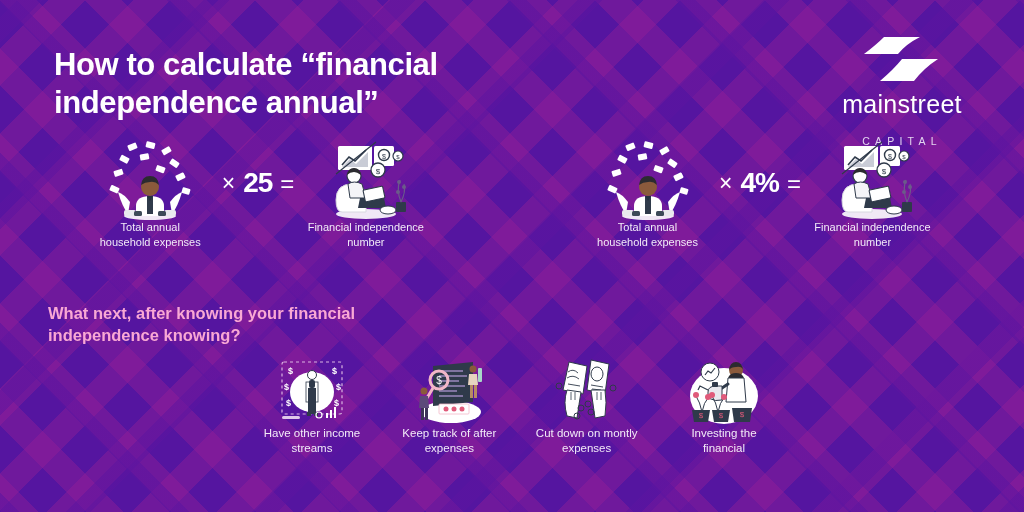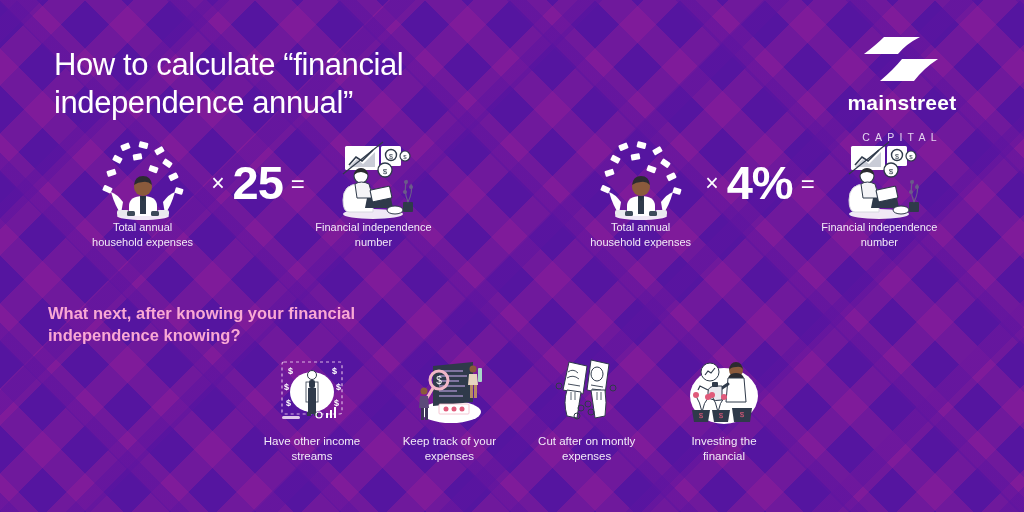--- a/index.html
+++ b/index.html
@@ -33,63 +33,63 @@
       repeating-linear-gradient(-45deg,
         rgba(92,20,160,0.50) 0px, rgba(92,20,160,0.50) 18px,
         rgba(0,0,0,0) 18px, rgba(0,0,0,0) 132px);
   }
 
   #stage{ position:absolute; inset:0; }
 
   
   #title{
     position:absolute; left:54px; top:46px; width:520px;
-    color:#ffffff; font-size:31px; font-weight:normal;
+    color:#ffffff; font-size:31px; font-weight:bold;
     line-height:1.21; letter-spacing:-0.4px;
   }
 
   
   #logo{ position:absolute; right:22px; top:34px; width:200px; text-align:center; }
   #logo-mark{ display:block; margin:0 auto 8px auto; }
-  #logo-word{ color:#fff; font-size:21px; font-weight:700; letter-spacing:0.3px; line-height:1; }
+  #logo-word{ color:#fff; font-size:25px; font-weight:400; letter-spacing:0.3px; line-height:1; }
   #logo-sub{ color:#e3d4ef; font-size:10.5px; letter-spacing:5.2px; margin-top:18px; }
 
   
   .formula{ position:absolute; top:140px; height:120px; }
   #formula-1{ left:78px;  width:360px; }
   #formula-2{ left:580px; width:360px; }
 
   .f-row{ display:flex; align-items:flex-start; justify-content:center; }
   .f-term{ width:135px; text-align:center; }
   .f-art{ height:80px; display:flex; align-items:flex-end; justify-content:center; }
   .f-cap{
     color:#f2eaf8; font-size:11px; line-height:1.33; font-weight:400;
   }
   .op{
     color:#fff; align-self:center; padding:0 4px;
     margin-top:-22px;
   }
   .op-x{ font-size:23px; font-weight:400; }
   .op-eq{ font-size:24px; font-weight:500; }
-  .op-num{ font-size:47px; font-weight:bold; letter-spacing:-1px; margin-top:-24px; color:#fff; }
+  .op-num{ font-size:28px; font-weight:bold; letter-spacing:-1px; margin-top:-24px; color:#fff; }
 
   
   #whatnext{
     position:absolute; left:48px; top:303px; width:360px;
     color:#f9a8d4; font-size:16.5px; font-weight:bold; line-height:1.32;
   }
 
   
   #tips{
     position:absolute; left:248px; top:356px; width:540px;
     display:flex; justify-content:space-between; align-items:flex-start;
   }
   .tip{ width:128px; text-align:center; }
   .tip-art{ height:70px; display:flex; align-items:flex-end; justify-content:center; }
-  .tip-cap{ color:#f2eaf8; font-size:11.5px; line-height:1.32; margin-top:8px; }
+  .tip-cap{ color:#f2eaf8; font-size:11.5px; line-height:1.32; }
 </style>
 </head>
 <body>
 
 <div id="bg-pattern"></div>
 <div id="bg-pattern2"></div>
 
 <div id="stage">
 
   <div id="title">
@@ -340,21 +340,21 @@
           <g transform="translate(60,8)">
             <circle cx="4" cy="3" r="3.5" fill="#8a5a3c"></circle>
             <path d="M0 8 L8 8 L9 19 L-1 19 Z" fill="#e7d4c0"></path>
             <rect x="1" y="19" width="3" height="13" fill="#b88a63"></rect>
               <rect x="5" y="19" width="3" height="13" fill="#b88a63"></rect>
             <rect x="9" y="2" width="4" height="14" rx="1" fill="#a8d8c8"></rect>
           </g>
         </svg>
       </div>
       <div class="tip-cap">
-        <div>Keep track of your</div>
+        <div>Keep track of after</div>
         <div>expenses</div>
       </div>
     </div>
 
     <div class="tip">
       <div class="tip-art">
         <svg width="80" height="68" viewBox="0 0 80 68">
           <path d="M22 4 L40 8 L36 36 L16 32 Z" fill="#ffffff" stroke="#2f3a4a" stroke-width="1"></path>
           <path d="M44 2 L62 6 L58 36 L40 32 Z" fill="#ffffff" stroke="#2f3a4a" stroke-width="1"></path>
           <g stroke="#2f3a4a" stroke-width="0.9" fill="none">
@@ -379,21 +379,21 @@
             <circle cx="34" cy="50" r="3"></circle>
               <circle cx="41" cy="46" r="3"></circle>
               <circle cx="44" cy="54" r="3"></circle>
               <circle cx="30" cy="58" r="3"></circle>
           </g>
           <circle cx="12" cy="28" r="3" fill="none" stroke="#2f3a4a" stroke-width="1"></circle>
           <circle cx="66" cy="30" r="3" fill="none" stroke="#2f3a4a" stroke-width="1"></circle>
         </svg>
       </div>
       <div class="tip-cap">
-        <div>Cut after on montly</div>
+        <div>Cut down on montly</div>
         <div>expenses</div>
       </div>
     </div>
 
     <div class="tip">
       <div class="tip-art">
         <svg width="80" height="68" viewBox="0 0 80 68">
           <ellipse cx="40" cy="38" rx="34" ry="28" fill="#ffffff"></ellipse>
           <circle cx="26" cy="14" r="9" fill="#ffffff" stroke="#2f3a4a" stroke-width="1"></circle>
           <polyline points="21,17 24,13 27,15 31,10" fill="none" stroke="#2f3a4a" stroke-width="1.2"></polyline>

